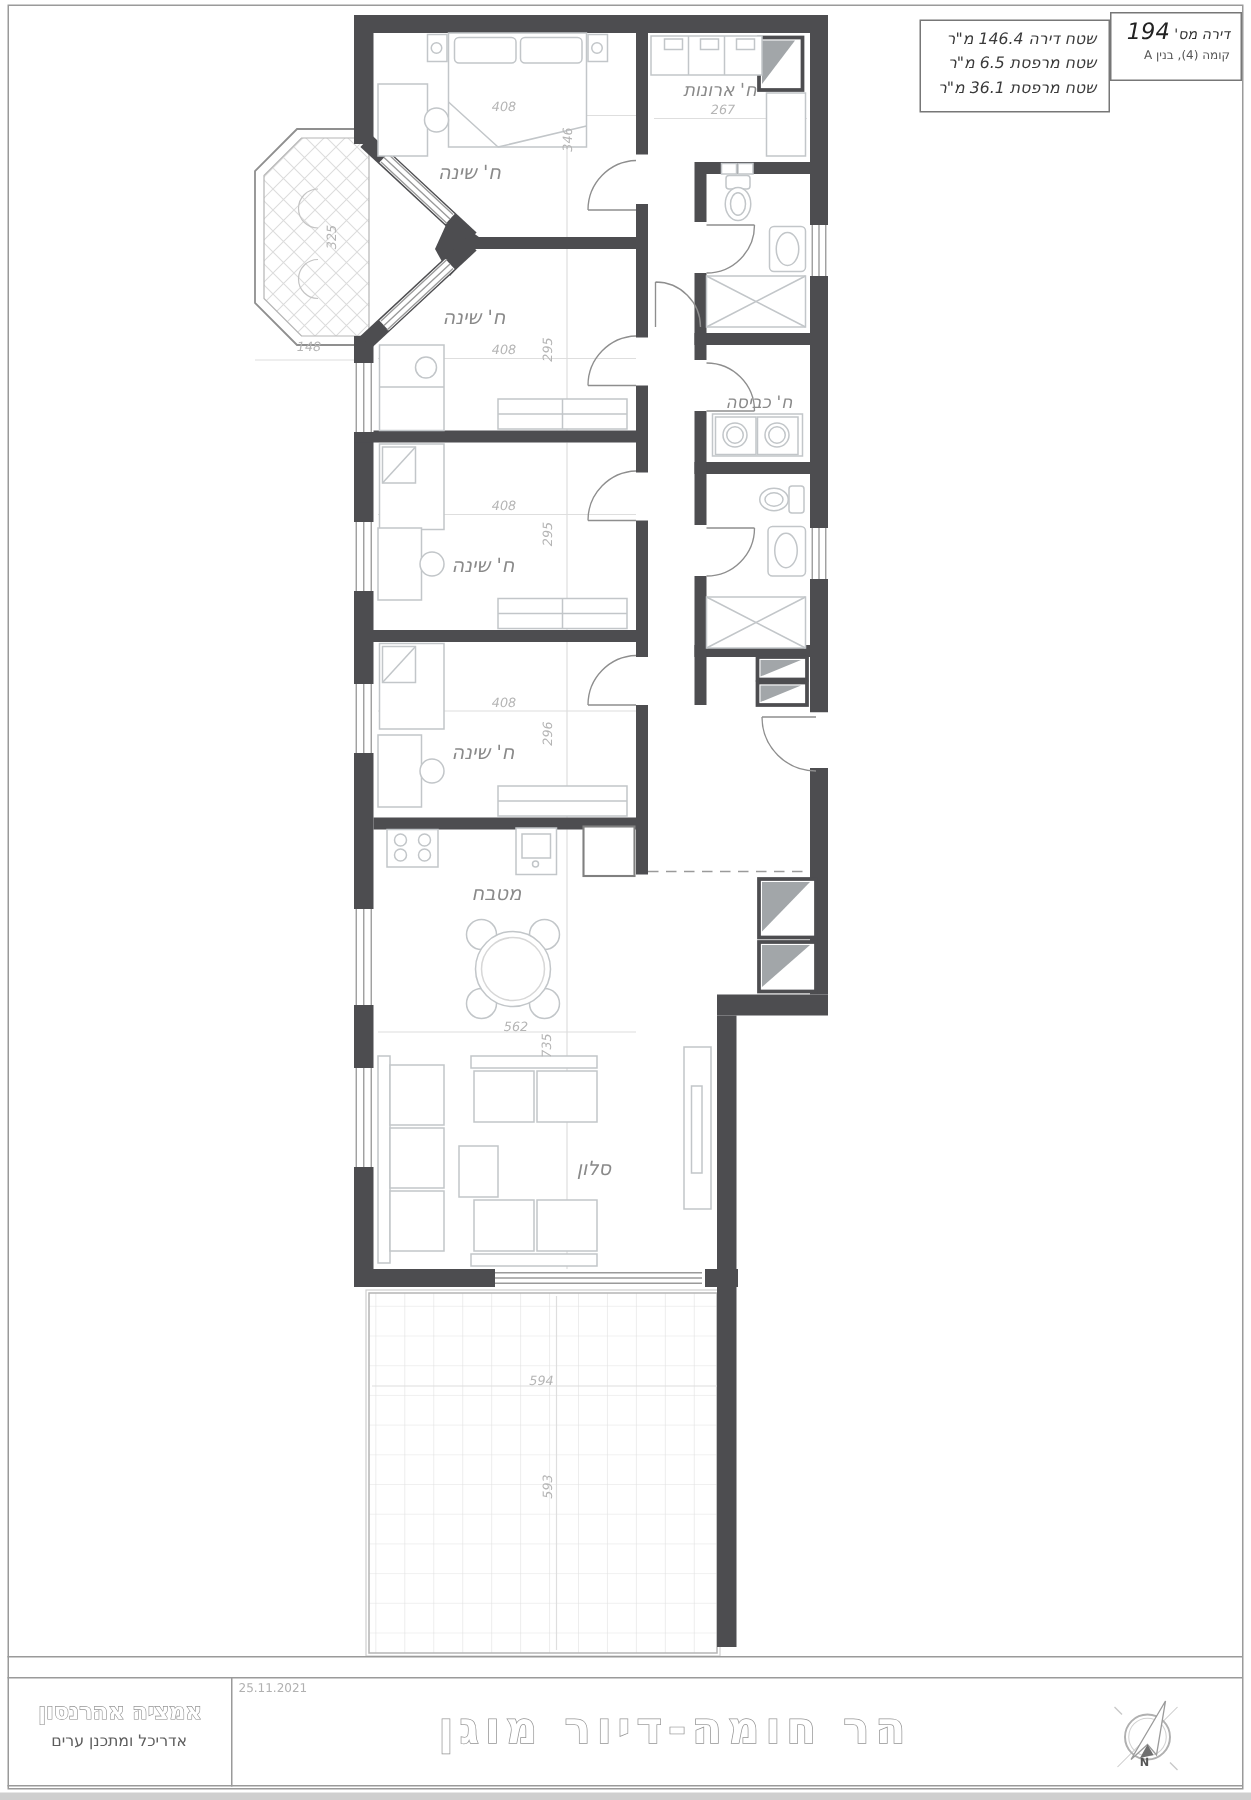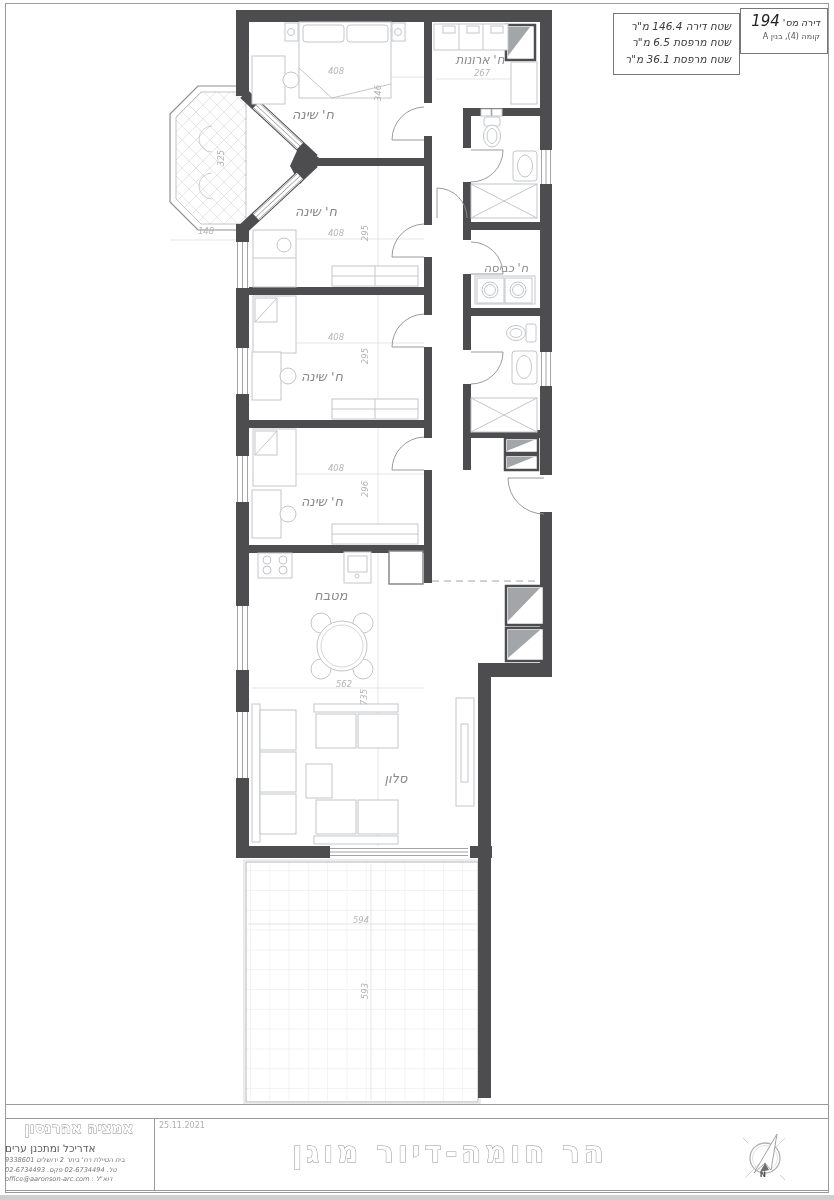--- a/index.html
+++ b/index.html
@@ -14,22 +14,22 @@
         border:1px solid #777;direction:rtl;padding:3px 7px 0 4px;box-sizing:border-box;color:#333;}
   .infobox-right .l1{font-size:9.5px;font-style:italic;}
   .infobox-right .num{font-size:15px;font-style:italic;color:#222;}
   .infobox-right .l2{font-size:8px;color:#555;margin-top:2px;}
   .infobox-left{position:absolute;left:613px;top:13px;width:127px;height:62px;
         border:1px solid #777;direction:rtl;padding:4px 8px;box-sizing:border-box;
         font-size:10.5px;font-style:italic;color:#3a3a3a;line-height:1.55;}
   
   .hline{position:absolute;left:5px;width:823px;border-top:1px solid #9a9a9a;}
   .arch-box{position:absolute;left:5px;top:1118px;width:150px;height:73px;
-        border-right:1px solid #9a9a9a;direction:rtl;text-align:left;color:#666;
-        padding-top:0;box-sizing:border-box;}
+        border-right:1px solid #9a9a9a;direction:rtl;text-align:center;color:#666;
+        padding-top:13px;box-sizing:border-box;}
   .arch-role{font-size:10.5px;color:#5d5d5d;margin-top:0px;}
   .arch-small{font-size:6.6px;font-style:italic;color:#777;line-height:1.45;margin-top:2px;}
   .date{position:absolute;left:159px;top:1121px;font-size:8px;color:#b0b0b0;}
 </style>
 </head>
 <body>
 
 <div id="page">
   <div class="page-border"></div>
 
@@ -325,25 +325,20 @@
 
   <div class="hline" style="top:1104px"></div>
   <div class="hline" style="top:1118px"></div>
   <div class="hline" style="top:1190px"></div>
 
   <div class="arch-box">
     <svg width="148" height="20" viewBox="0 0 148 20" style="position:relative">
       <text x="74" y="15" text-anchor="middle" font-family="DejaVu Sans, sans-serif" font-weight="bold" font-size="15" fill="#fff" stroke="#8a8a8a" stroke-width="0.8" style="paint-order:stroke">אמציה אהרנסון</text>
     </svg>
     <div class="arch-role">אדריכל ומתכנן ערים</div>
-    <div class="arch-small">
-      <div>בית הטיילת רח' ביתר 2 ירושלים 9338601</div>
-      <div>טל. 02-6734494 פקס. 02-6734493</div>
-      <div>דוא"ל : office@aaronson-arc.com</div>
-    </div>
   </div>
 
   <div class="date">25.11.2021</div>
 
   <svg width="834" height="95" viewBox="0 0 834 95" style="top:1105px">
 
     <text x="450" y="57" text-anchor="middle" font-family="DejaVu Sans, sans-serif" font-weight="bold" font-size="29" letter-spacing="4" fill="#fff" stroke="#949494" stroke-width="1" style="paint-order:stroke">הר חומה-דיור מוגן</text>
 
     <g>
       <path d="M745 73 L785 33" stroke="#c9c9c9" stroke-width="0.7"></path>

